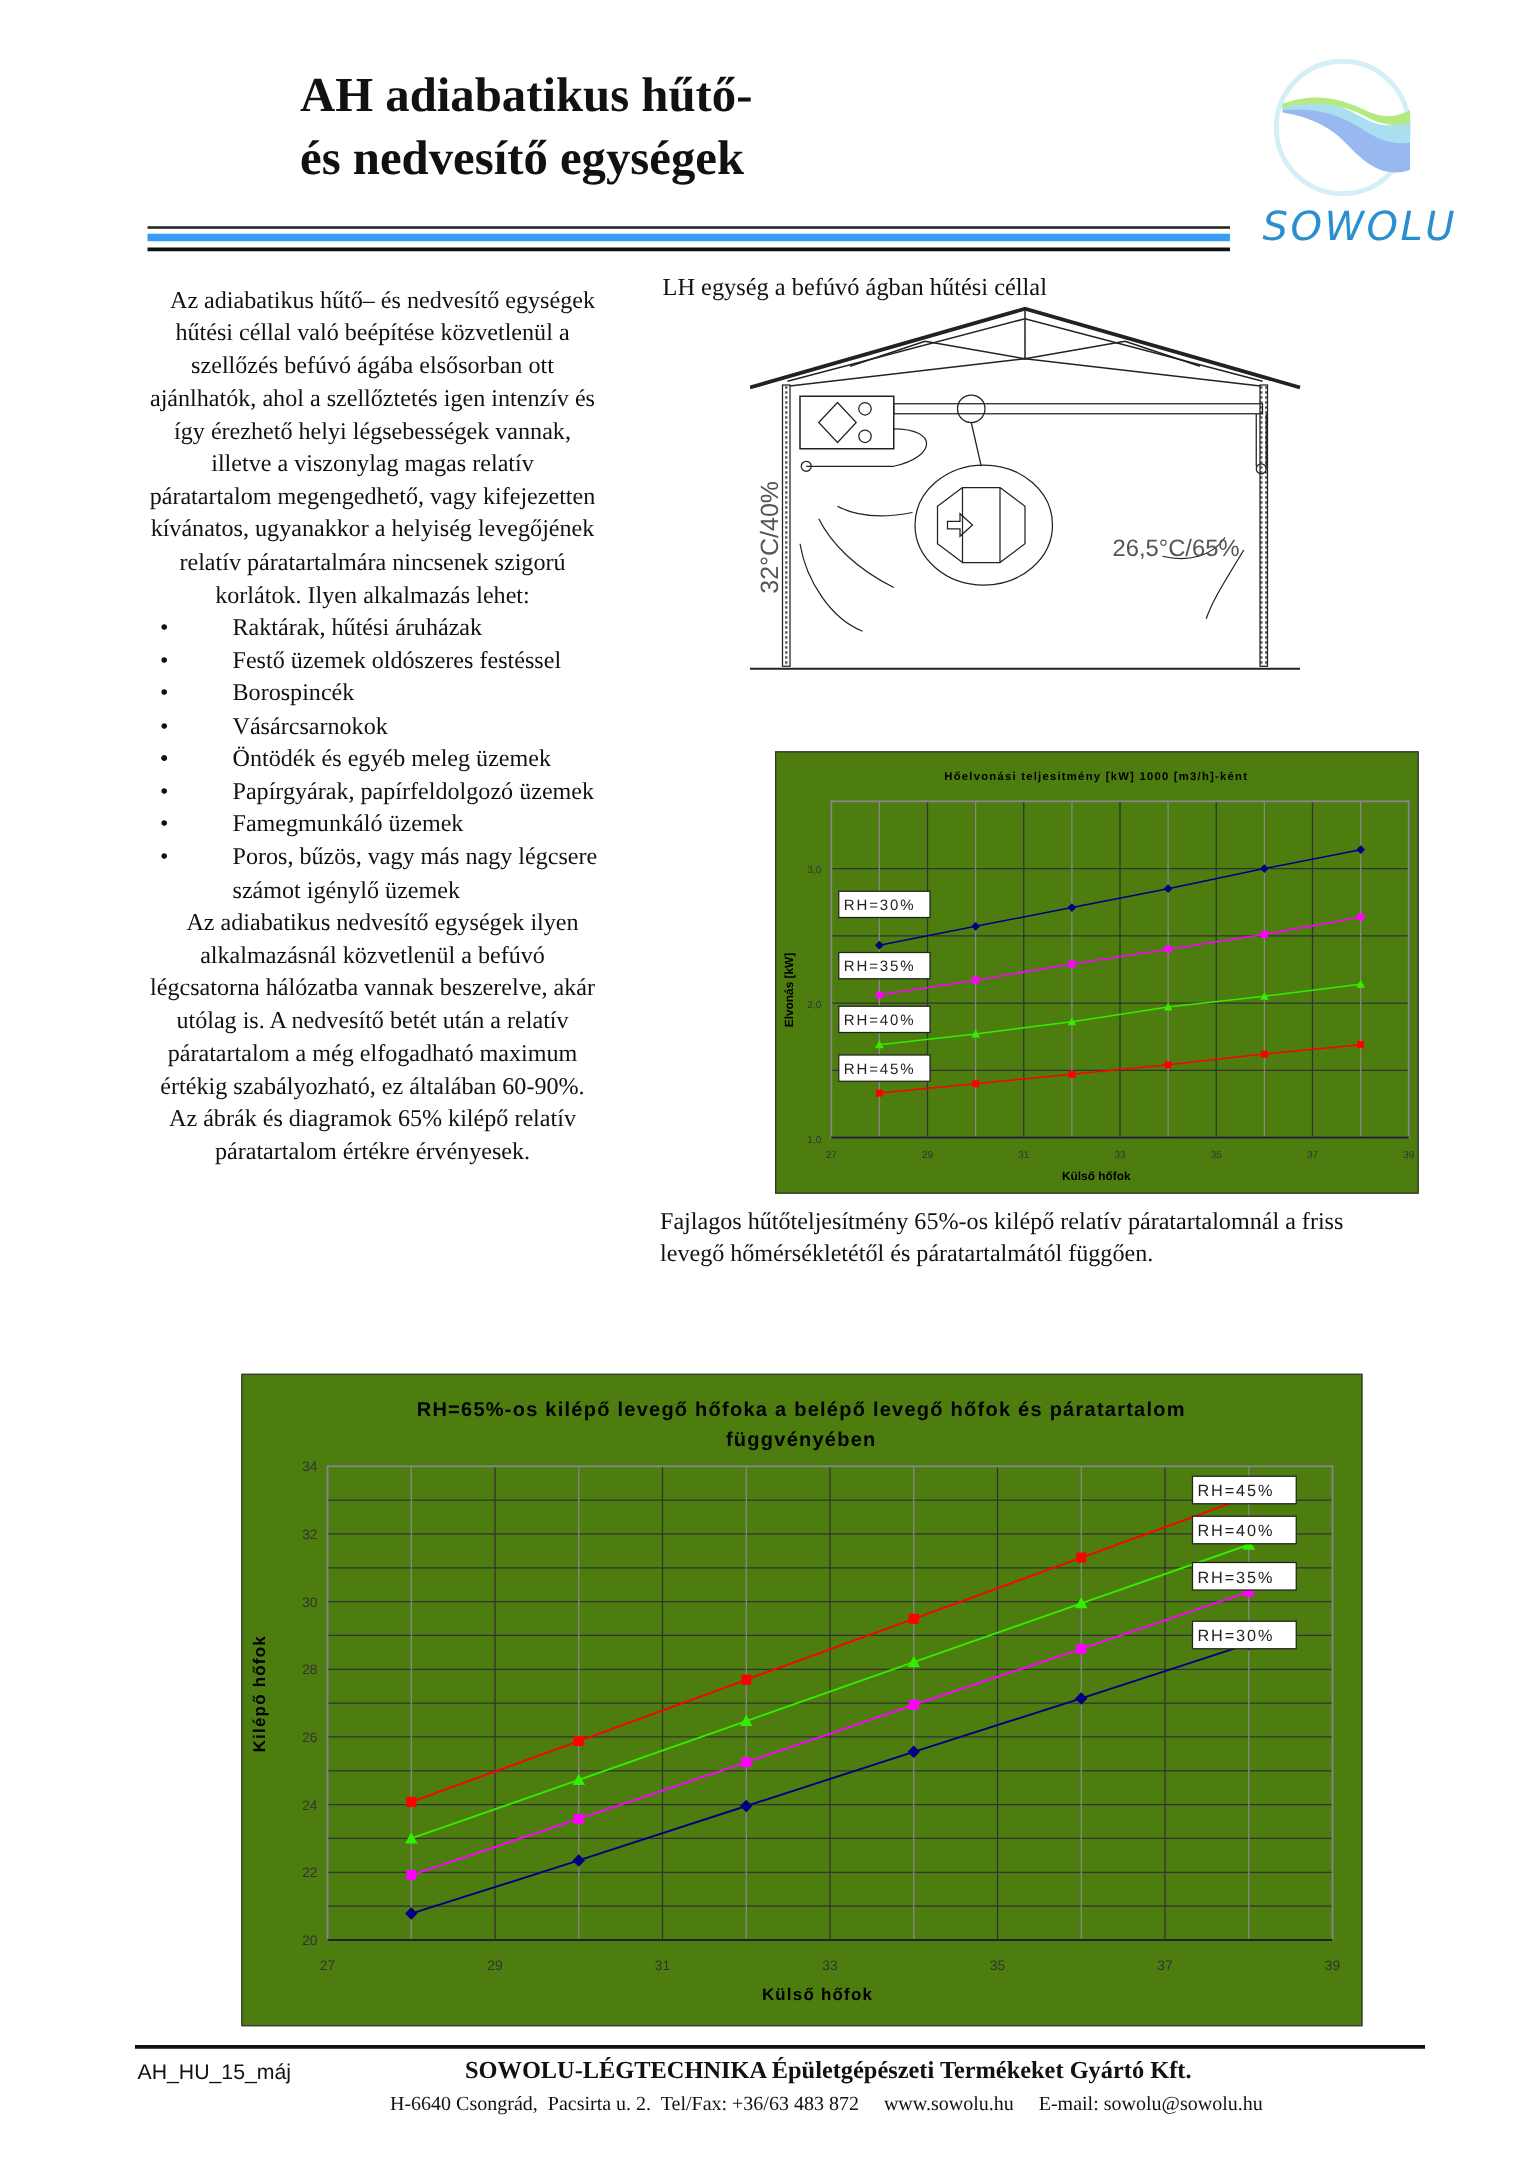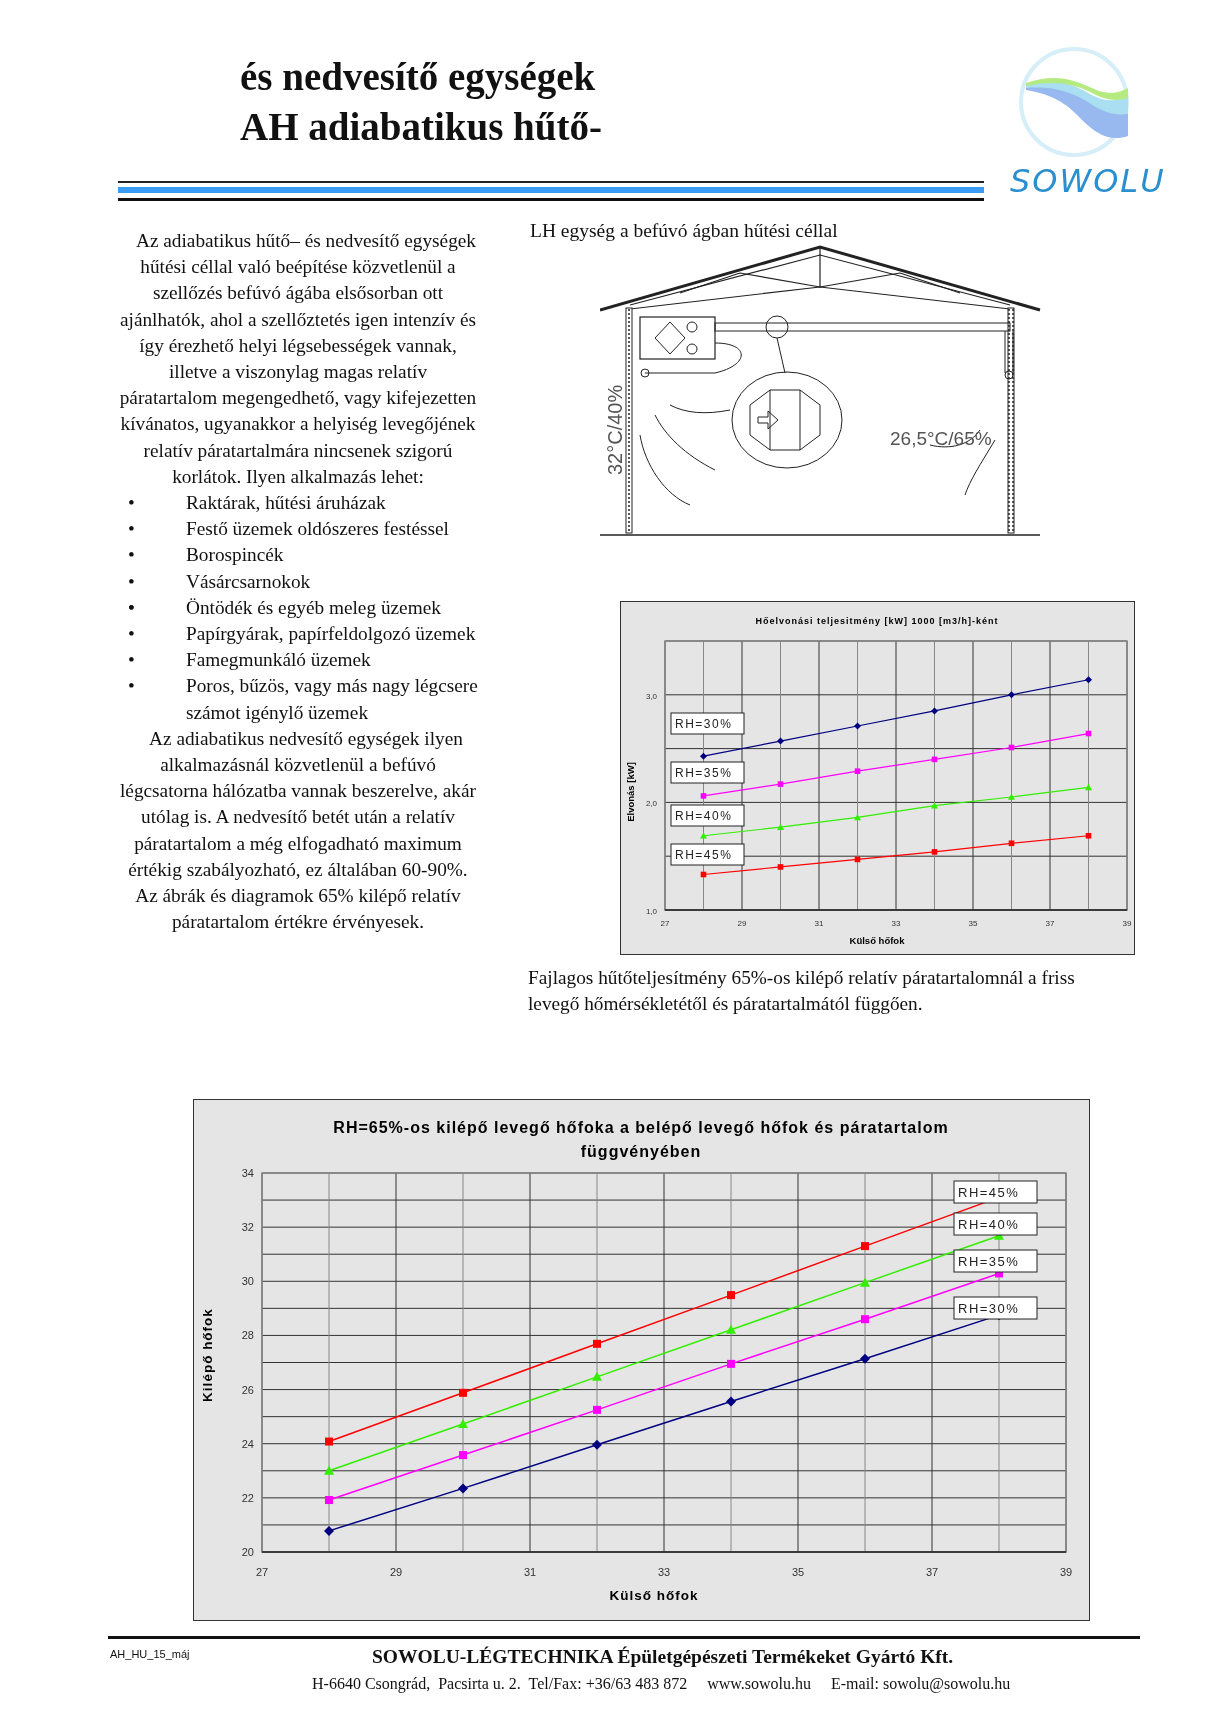--- a/index.html
+++ b/index.html
@@ -9,33 +9,33 @@
   .rule { left:118px; width:866px; }
   .logo { left:1010px; top:40px; width:130px; height:165px; }
   .logo-text { position:absolute; left:0; top:122px; width:130px; text-align:center; font-family:"DejaVu Sans", sans-serif; font-style:italic; font-size:32px; color:#2a8fcf; letter-spacing:2px; }
   .body-text { left:118px; top:228px; width:360px; font-size:19.3px; line-height:26.2px; }
   .body-text p { margin:0; text-indent:16px; text-align:center; }
   .body-text ul { list-style:none; margin:0; padding:0; }
   .body-text li { position:relative; padding-left:68px; }
   .body-text li .bullet { position:absolute; left:10px; top:0; }
   .diag-cap { left:530px; top:220px; font-size:19.5px; }
   .caption { left:528px; top:965px; width:600px; font-size:19.3px; line-height:26px; }
-  .chart-frame { border:1.5px solid #333; background:#e5e5e5; }
+  .chart-frame { border:1.5px solid #333; background:#4d7c0f; }
   .footer-line { left:108px; top:1636px; width:1032px; height:3px; background:#111; }
-  .footer-code { left:110px; top:1648px; font-family:"Liberation Sans", sans-serif; font-size:11px; }
+  .footer-code { left:110px; top:1648px; font-family:"Liberation Sans", sans-serif; font-size:17px; }
   .footer-company { left:372px; top:1646px; font-size:19.5px; font-weight:bold; }
   .footer-address { left:312px; top:1675px; font-size:16px; white-space:pre; }
   svg text { font-family:"Liberation Sans", sans-serif; }
 </style>
 </head>
 <body>
 
 <div class="abs title">
+  <div>AH adiabatikus hűtő-</div>
   <div>és nedvesítő egységek</div>
-  <div>AH adiabatikus hűtő-</div>
 </div>
 
 <div class="abs rule" style="top:181px;height:2px;background:#222;"></div>
 <div class="abs rule" style="top:187px;height:6px;background:#3a9cf5;"></div>
 <div class="abs rule" style="top:198px;height:3px;background:#111;"></div>
 
 <div class="abs logo">
   <svg width="130" height="120" viewBox="0 0 130 120">
     <circle cx="64" cy="62" r="53" fill="none" stroke="#d6eef7" stroke-width="4"></circle>
     <path d="M16 45 C45 38 60 48 78 60 C92 70 104 70 118 66 L118 96 C100 102 86 94 72 80 C56 62 40 54 16 50 Z" fill="#98b8f0"></path>

